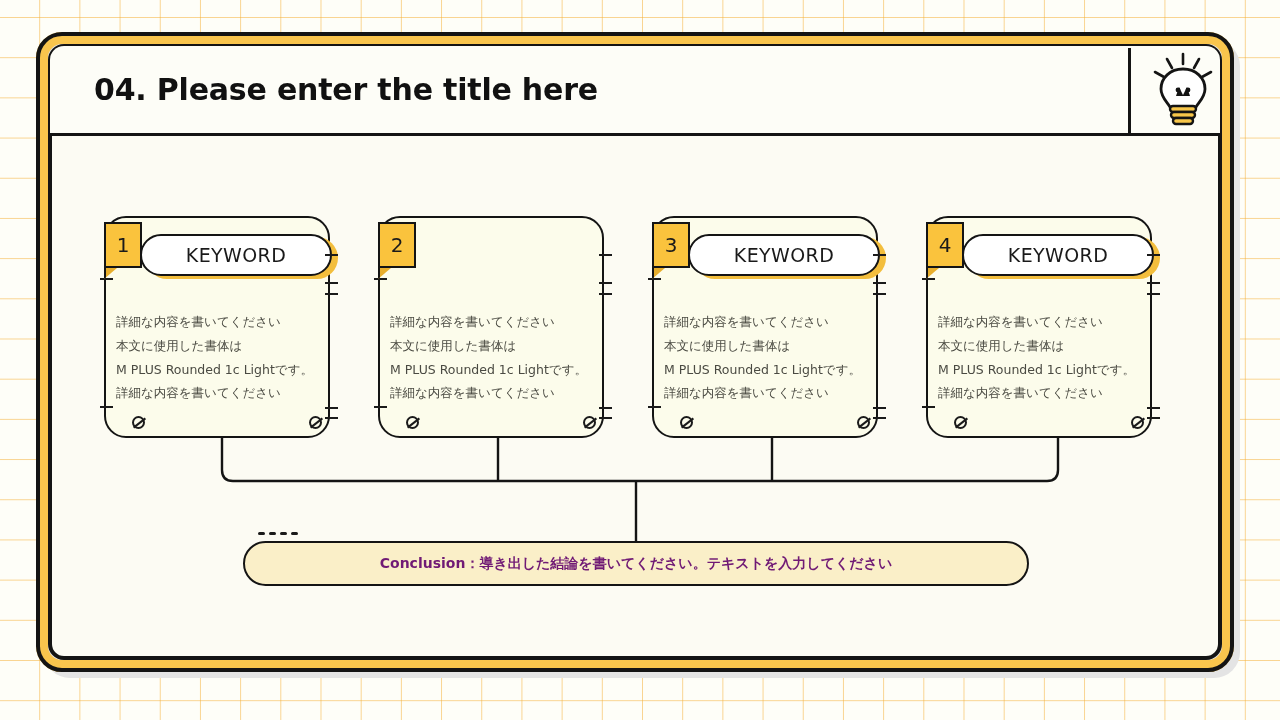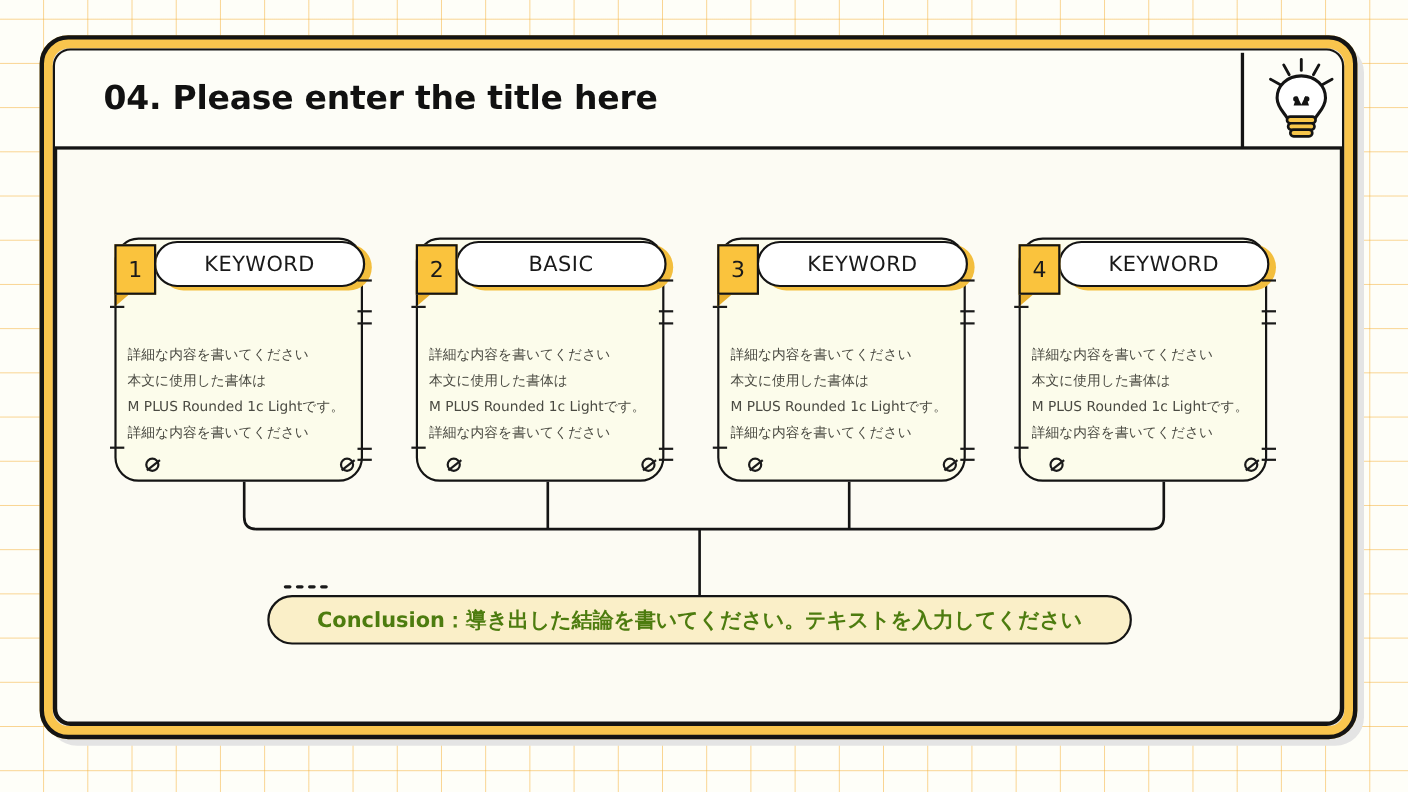--- a/index.html
+++ b/index.html
@@ -63,21 +63,21 @@
   .card{
     position:absolute; top:208px; width:234px; height:230px;
   }
   .card-body{
     position:absolute; left:8px; top:8px; width:226px; height:222px;
     background:#FCFCEB;
     border:2.6px solid #141414;
     border-radius:22px;
   }
   .card-head{
-    position:absolute; left:34px; top:1px; width:194px; height:44px;padding-left:47px;
+    position:absolute; left:34px; top:16px; width:194px; height:44px;padding-left:47px;
   }
   .head-shadow{
     position:absolute; left:6px; top:3px; width:192px; height:42px;
     background:#F3BE3D; border-radius:22px;
   }
   .head-capsule{
     position:absolute; left:0; top:0; width:192px; height:42px;
     background:#FFFFFF; border:2.6px solid #141414; border-radius:22px;
   }
   .head-label{
@@ -122,21 +122,21 @@
   
   #connectors{ position:absolute; left:0; top:0; width:1280px; height:720px; pointer-events:none; }
 
   
   #conclusion{
     position:absolute; left:243px; top:541px; width:786px; height:45px;
     background:#FAEFC8; border:2.6px solid #141414; border-radius:23px;
     display:flex; align-items:center; justify-content:center;
   }
   #conclusion-text{
-    font-size:19px; font-weight:bold; color:#4d7c0f; white-space:nowrap;
+    font-size:14px; font-weight:bold; color:#701a75; white-space:nowrap;
     font-family:"DejaVu Sans", sans-serif;
   }
   #conclusion-dashes{ position:absolute; left:258px; top:532px; width:50px; height:8px; }
   #conclusion-dashes i{
     position:absolute; top:0; width:7px; height:3px; background:#1a1a1a;
     border-radius:2px;
   }
 </style>
 </head>
 <body>
@@ -194,25 +194,20 @@
         <div class="tick" style="left: 219px; top: 189px;"></div>
         <div class="tick" style="left: 219px; top: 199px;"></div>
         <div class="tick" style="left: -6px; top: 60px;"></div>
         <div class="tick" style="left: -6px; top: 188px;"></div>
       </div>
       <div class="badge-fold"></div>
       <div class="badge">1</div>
     </div>
     <div class="card" style="left: 370px;">
       <div class="card-body">
-        <div class="card-head">
-          <div class="head-shadow"></div>
-          <div class="head-capsule"></div>
-          <div class="head-label">BASIC</div>
-        </div>
         <div class="card-text">
           <div>詳細な内容を書いてください</div>
           <div>本文に使用した書体は</div>
           <div>M PLUS Rounded 1c Lightです。</div>
           <div>詳細な内容を書いてください</div>
         </div>
         <div class="hole hole-l"></div>
         <div class="hole hole-r"></div>
         <div class="tick" style="left: 219px; top: 36px;"></div>
         <div class="tick" style="left: 219px; top: 64px;"></div>

